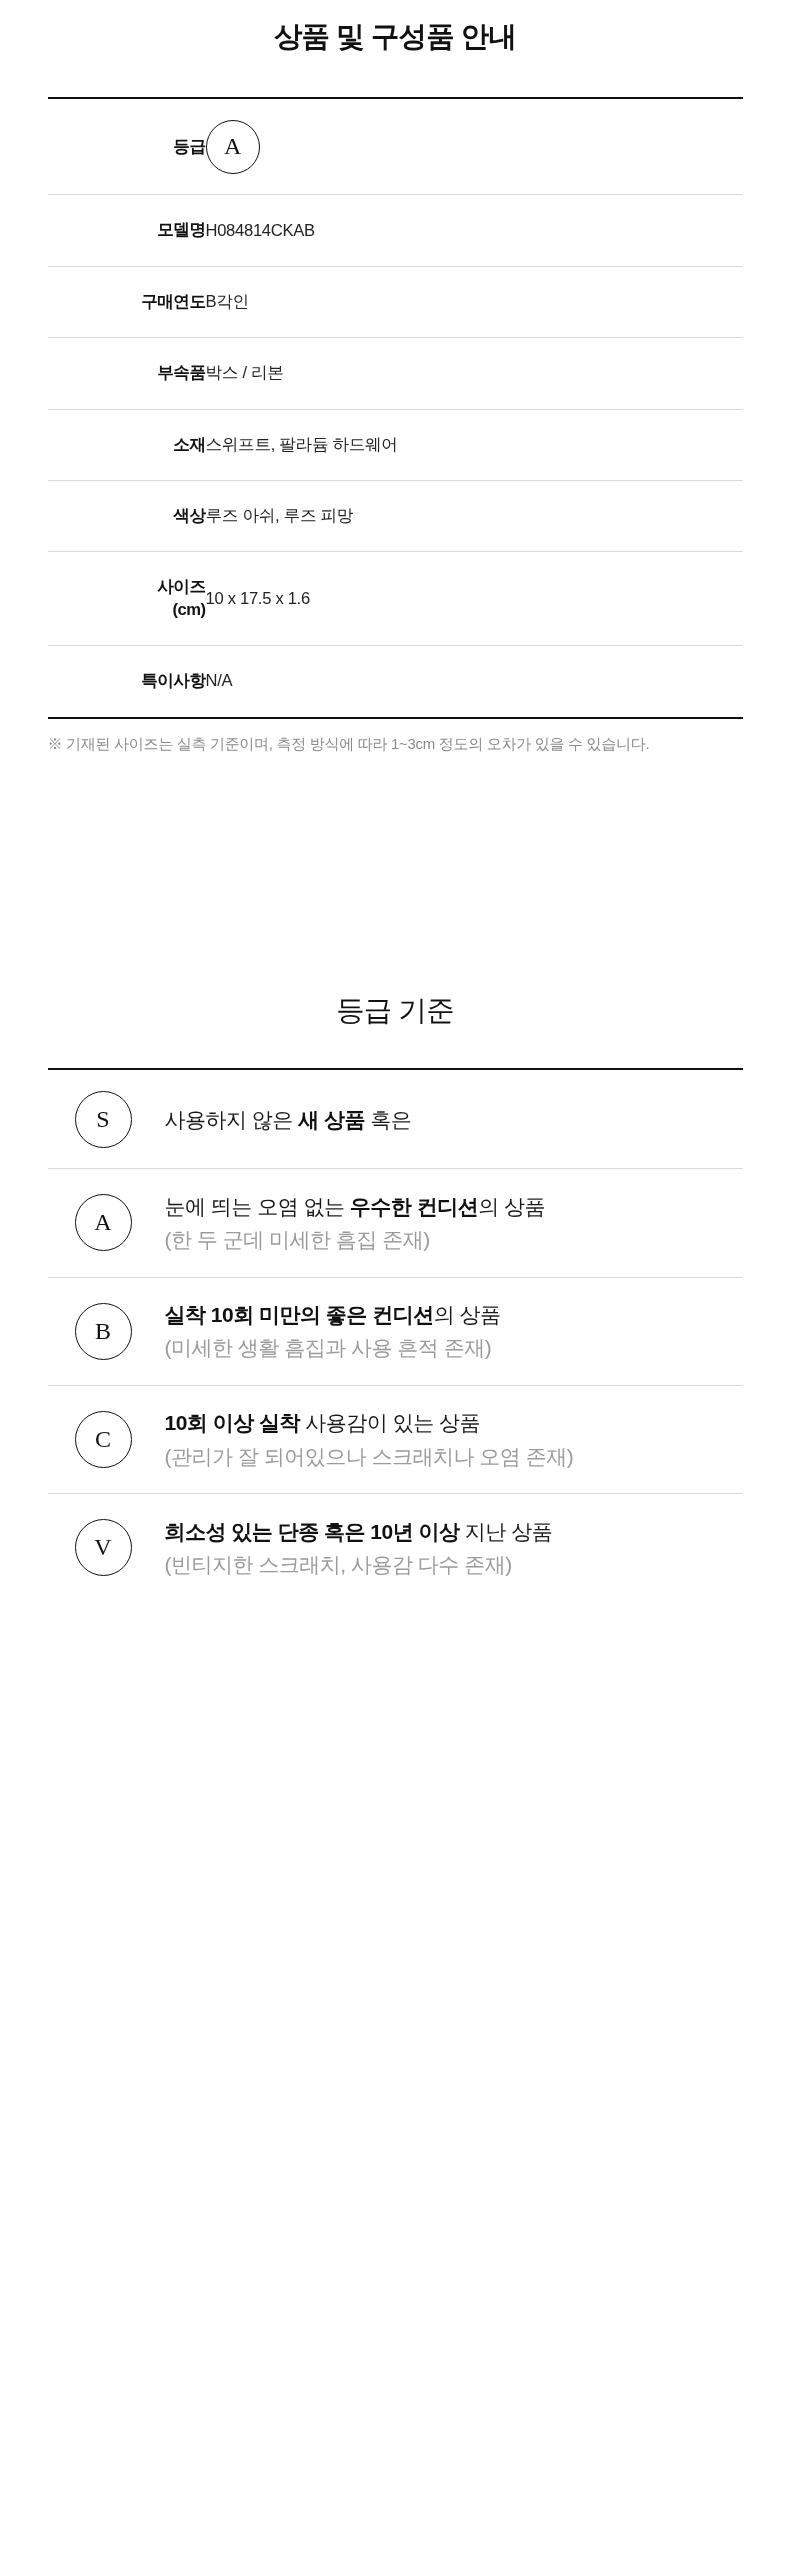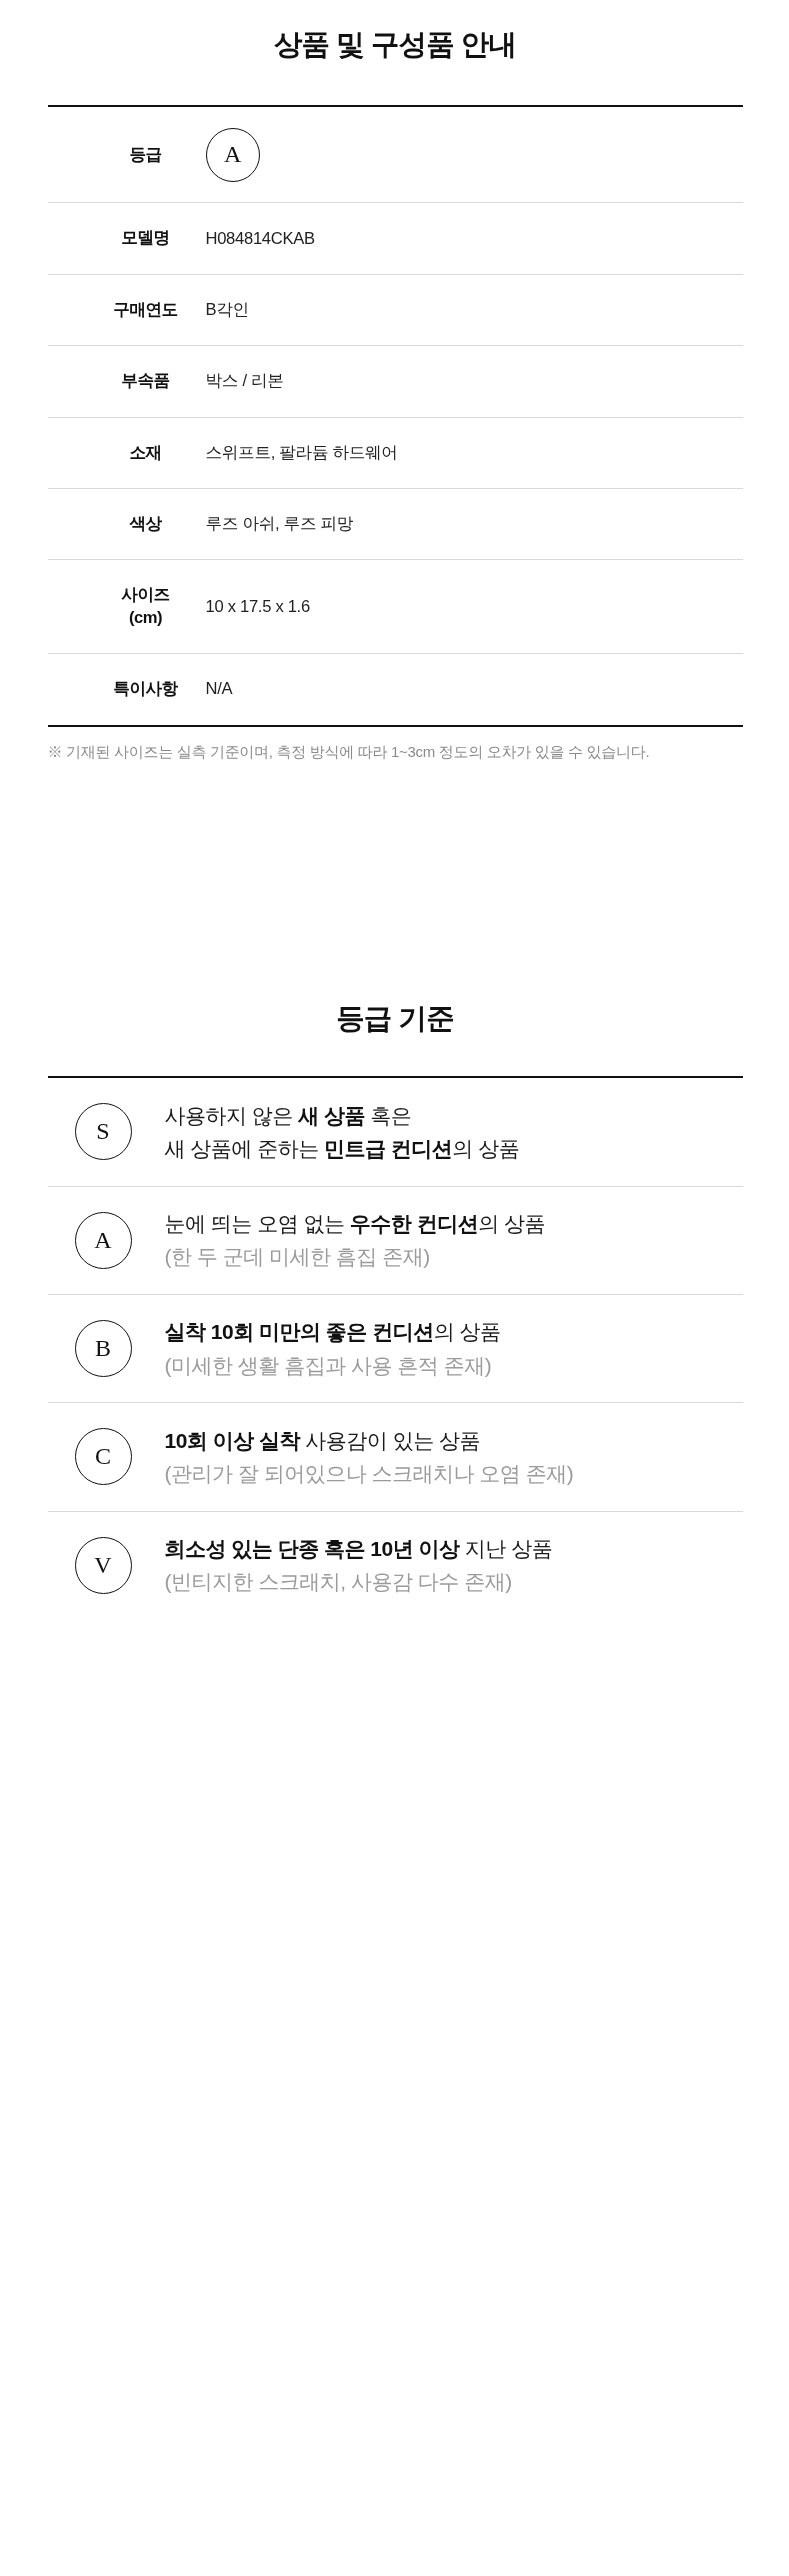--- a/index.html
+++ b/index.html
@@ -10,21 +10,21 @@
   }
   body {
     width: 790px;
     min-height: 2576px;
     font-family: "Liberation Sans", sans-serif;
     color: #1a1a1a;
     -webkit-font-smoothing: antialiased;
   }
   .page {
     width: 790px;
-    margin: 12px auto;
+    margin: 4px auto;
     position: relative;
   }
 
   
   .section-one {
     padding-top: 14.2px;
   }
   .main-title {
     text-align: center;
     font-size: 28.4px;
@@ -42,21 +42,21 @@
     border-top: 2.4px solid #111111;
   }
   .spec-table tr {
     border-bottom: 0.8px solid #d9d9d9;
   }
   .spec-table tr:last-child {
     border-bottom: 2.4px solid #111111;
   }
   .spec-table th {
     width: 158px;
-    text-align: center;
+    text-align: right;
     vertical-align: middle;
     font-size: 16.6px;
     font-weight: bold;
     color: #111111;
     letter-spacing: -0.5px;
     padding: 24px 0 24px 38px;
     white-space: pre-line;
     line-height: 1.35;
   }
   .spec-table td {
@@ -94,21 +94,21 @@
     line-height: 1.5;
   }
 
   
   .section-two {
     margin-top: 237px;
   }
   .sub-title {
     text-align: center;
     font-size: 28.4px;
-    font-weight: bold;
+    font-weight: normal;
     letter-spacing: -0.8px;
     color: #111111;
     margin: 0;
   }
 
   .grade-table {
     width: 695px;
     margin: 38px auto 0 auto;
     border-top: 2.4px solid #111111;
   }
@@ -206,21 +206,20 @@
 
   <section class="section-two">
     <h2 class="sub-title">등급 기준</h2>
 
     <div class="grade-table">
 
       <div class="grade-row">
         <div class="grade-badge">S</div>
         <div class="grade-desc">
           <div class="grade-line"><span>사용하지 않은 </span><b>새 상품</b><span> 혹은</span></div>
-          <div class="grade-line"><span>새 상품에 준하는 </span><b>민트급 컨디션</b><span>의 상품</span></div>
         </div>
       </div>
 
       <div class="grade-row">
         <div class="grade-badge">A</div>
         <div class="grade-desc">
           <div class="grade-line"><span>눈에 띄는 오염 없는 </span><b>우수한 컨디션</b><span>의 상품</span></div>
           <div class="grade-line muted">(한 두 군데 미세한 흠집 존재)</div>
         </div>
       </div>

